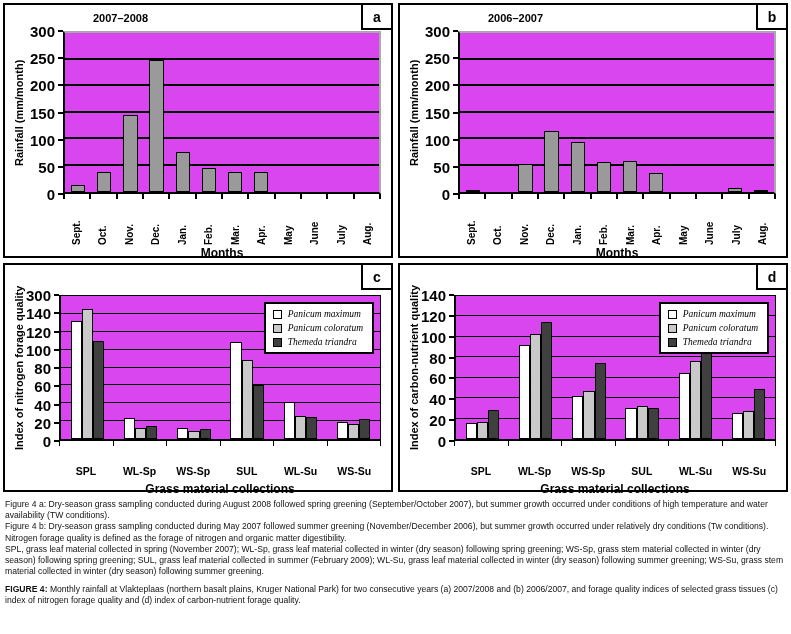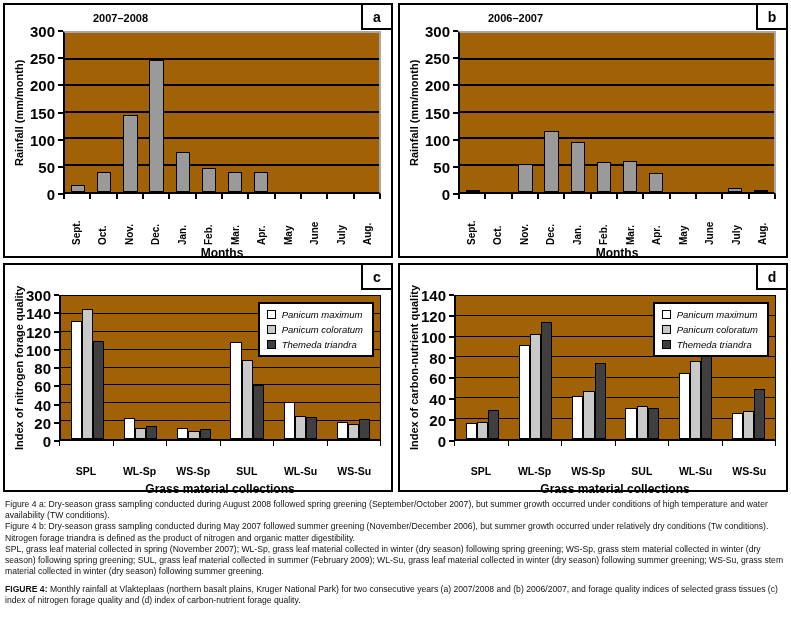--- a/index.html
+++ b/index.html
@@ -18,21 +18,21 @@
   .chart-host.bot { margin-top: 30px; }
   .plotrow { display: flex; }
   .ylab { width: 20px; display: flex; align-items: center; justify-content: center;
           writing-mode: vertical-rl; transform: rotate(180deg);
           font-weight: bold; font-size: 11px; white-space: nowrap; overflow: visible; }
   .yticks { position: relative; }
   .ytick { position: absolute; right: 8px; transform: translateY(50%);
            font-weight: bold; font-size: 15px; line-height: 1; }
   .ytickmark { position: absolute; right: 0; width: 5px; height: 2px; background: #000;
                transform: translateY(50%); }
-  .plot { position: relative; flex: 1; background: #a16207; }
+  .plot { position: relative; flex: 1; background: #d946ef; font-family: Liberation Serif, serif; }
   .plot-single { border: 2px solid #a9a9a9; border-left: 2px solid #000; border-bottom: 2px solid #000; }
   .plot-multi  { border: 1px solid #000; border-left: 2px solid #000; border-bottom: 2px solid #000; }
   .grid { position: absolute; left: 0; right: 0; background: #000; }
   .bars { position: absolute; left: 0; right: 0; top: 0; bottom: 0;
           display: flex; align-items: flex-end; }
   .slot { flex: 1; height: 100%; display: flex; justify-content: center; align-items: flex-end; }
   .bar  { border: 1px solid #000; }
   .plot-single .bar { width: 55%; }
   .plot-multi  .bar { width: 21%; }
   .legend { position: absolute; top: 6px; right: 6px; border: 2px solid #000; background: #fff;
@@ -492,16 +492,16 @@
         </div>
         <div class="xtitle" style="margin-left: 50px;">Grass material collections</div>
       </div>
   </div>
 
 </div>
 
 <div class="caption">
   <p>Figure 4 a: Dry-season grass sampling conducted during August 2008 followed spring greening (September/October 2007), but summer growth occurred under conditions of high temperature and water availability (TW conditions).</p>
   <p>Figure 4 b: Dry-season grass sampling conducted during May 2007 followed summer greening (November/December 2006), but summer growth occurred under relatively dry conditions (Tw conditions).</p>
-  <p>Nitrogen forage triandra is defined as the product of nitrogen and organic matter digestibility.</p>
+  <p>Nitrogen forage quality is defined as the forage of nitrogen and organic matter digestibility.</p>
   <p>SPL, grass leaf material collected in spring (November 2007); WL-Sp, grass leaf material collected in winter (dry season) following spring greening; WS-Sp, grass stem material collected in winter (dry season) following spring greening; SUL, grass leaf material collected in summer (February 2009); WL-Su, grass leaf material collected in winter (dry season) following summer greening; WS-Su, grass stem material collected in winter (dry season) following summer greening.</p>
   <p class="figcap"><span class="b">FIGURE 4:</span><span> Monthly rainfall at Vlakteplaas (northern basalt plains, Kruger National Park) for two consecutive years (a) 2007/2008 and (b) 2006/2007, and forage quality indices of selected grass tissues (c) index of nitrogen forage quality and (d) index of carbon-nutrient forage quality.</span></p>
 </div>
 
 </body></html>

